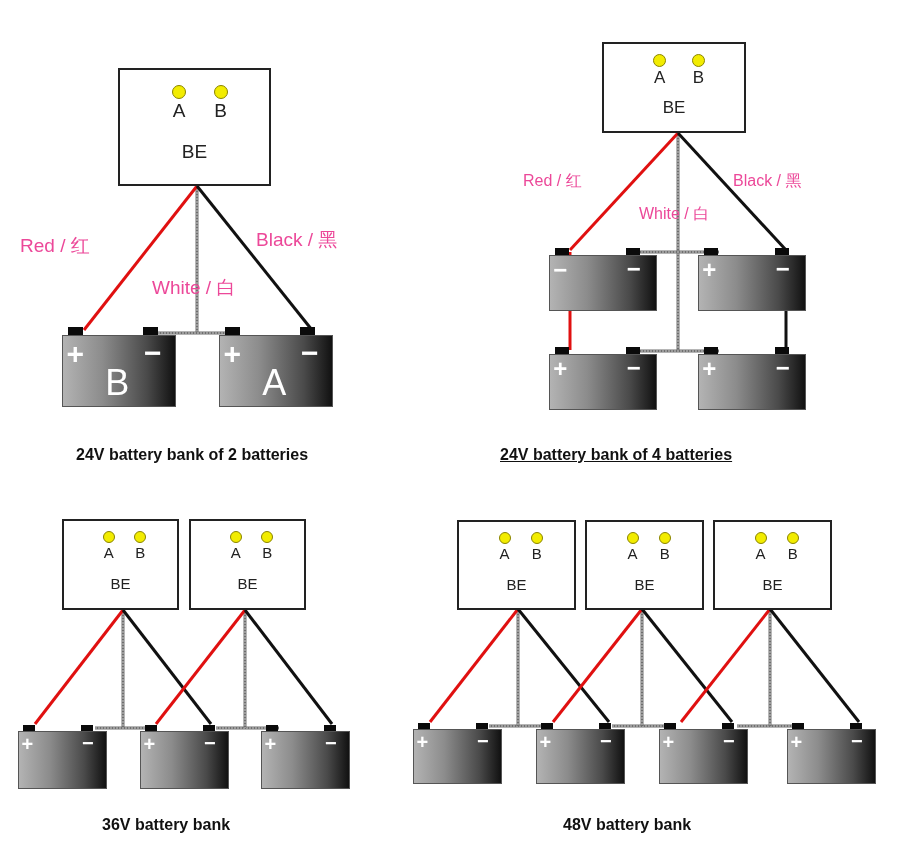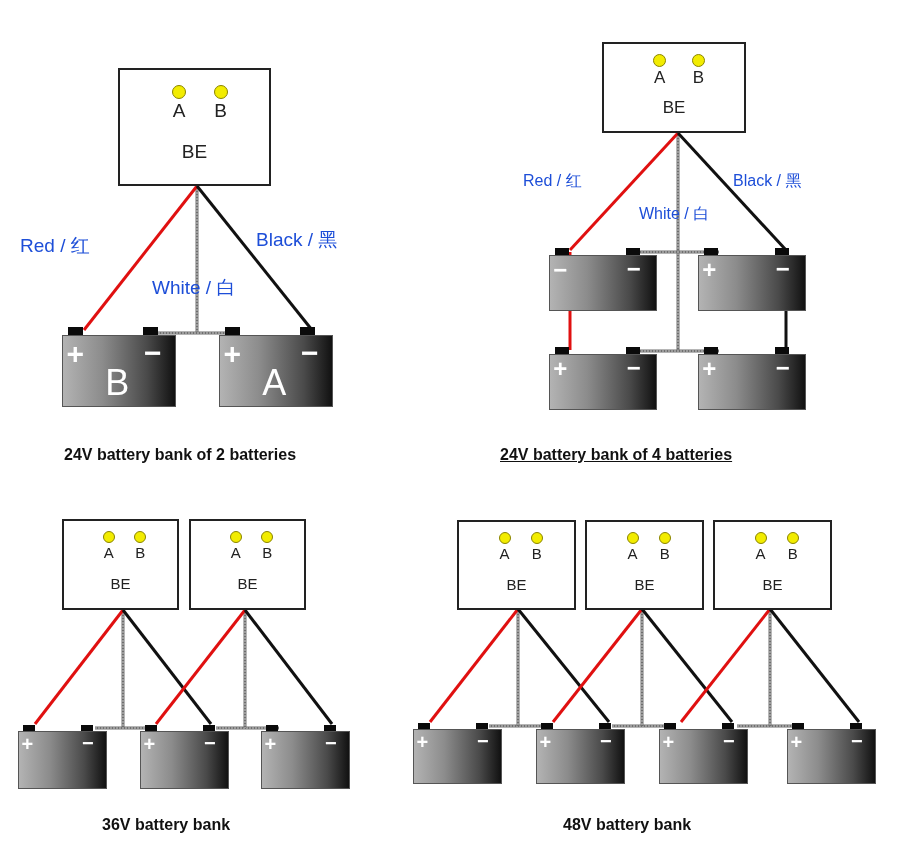--- a/index.html
+++ b/index.html
@@ -2,21 +2,21 @@
 <html><head>
   <meta charset="utf-8">
   <style>
     html, body { margin: 0; padding: 0; background: #ffffff; }
     body { width: 900px; height: 863px; position: relative; overflow: hidden;
            font-family: "Liberation Sans", sans-serif; }
     #stage { position: absolute; left: 0; top: 0; }
     .caption { position: absolute; font-family: "Liberation Sans", sans-serif;
                font-weight: bold; font-size: 16px; color: #111; white-space: nowrap; }
     .wire-label { position: absolute; font-family: "Liberation Sans", sans-serif;
-                  color: #1d4ed8; white-space: nowrap; }
+                  color: #ec4899; white-space: nowrap; }
     .be-box { position: absolute; border: 2px solid #222; background: #fff; box-sizing: border-box; }
     .led { position: absolute; border-radius: 50%; background: #f2ec00; border: 1px solid #8a8400; box-sizing: border-box; }
     .box-text { position: absolute; color: #222; font-family: "Liberation Sans", sans-serif; text-align: center; }
     .battery { position: absolute; box-sizing: border-box; border: 1px solid #555;
                background: linear-gradient(to right, #b3b3b3 0%, #8c8c8c 35%, #4a4a4a 75%, #111 100%); }
     .terminal { position: absolute; background: #0a0a0a; }
     .term-sign { position: absolute; color: #fff; font-weight: bold; font-family: "Liberation Sans", sans-serif; line-height: 1; }
     .bat-letter { position: absolute; color: #fff; font-family: "Liberation Sans", sans-serif; line-height: 1; }
   </style>
 </head>
@@ -184,16 +184,16 @@
   </div>
 
 <div class="wire-label" style="left:20px;top:233px;font-size:19px;">Red / 红</div>
 <div class="wire-label" style="left:256px;top:227px;font-size:19px;">Black / 黑</div>
 <div class="wire-label" style="left:152px;top:275px;font-size:19px;">White / 白</div>
 
 <div class="wire-label" style="left:523px;top:171px;font-size:16px;">Red / 红</div>
 <div class="wire-label" style="left:733px;top:171px;font-size:16px;">Black / 黑</div>
 <div class="wire-label" style="left:639px;top:204px;font-size:16px;">White / 白</div>
 
-<div class="caption" style="left:64px;top:446px;">24V battery bank of 2 batteries</div>
+<div class="caption" style="left:76px;top:446px;">24V battery bank of 2 batteries</div>
 <div class="caption" style="left:500px;top:446px;text-decoration:underline;">24V battery bank of 4 batteries</div>
 <div class="caption" style="left:102px;top:816px;">36V battery bank</div>
 <div class="caption" style="left:563px;top:816px;">48V battery bank</div>
 
 </body></html>

